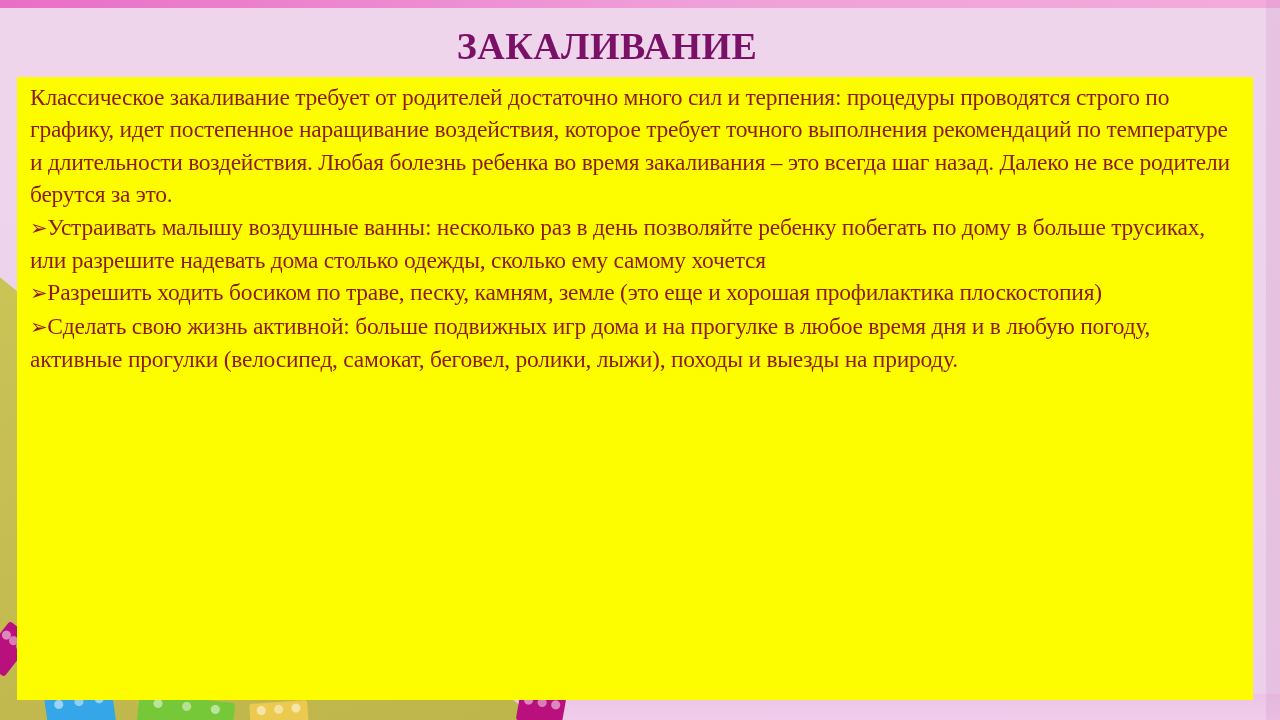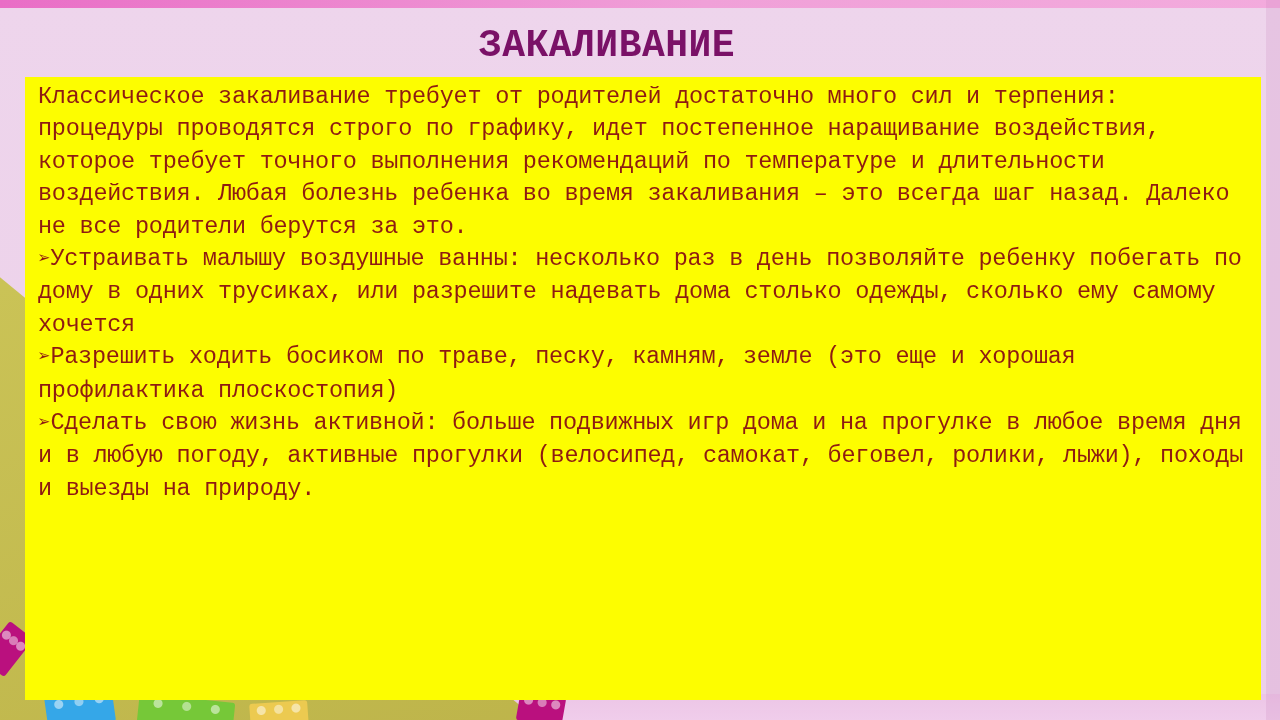--- a/index.html
+++ b/index.html
@@ -1,20 +1,20 @@
 <!DOCTYPE html>
 <html lang="ru" style="--background-pink: #eed5ec; --top-strip-left: #e96ec6; --top-strip-right: #f3abdd; --title: #7a1167; --box-fill: #fdfd00; --box-text: #8e1b12; --olive: #bdb44a; --lego-blue: #35a7e8; --lego-green: #76c838; --lego-yellow: #ecca50; --lego-magenta: #ba107e;"><head>
 <meta charset="utf-8">
 <style>
   html,body{margin:0;padding:0;background:#555;}
   .slide{
     position:relative;
     width:1280px;height:720px;
     overflow:hidden;
-    font-family:Liberation Mono, monospace;
+    font-family:Liberation Serif, serif;
     background:linear-gradient(180deg, var(--background-pink,#eed5ec) 0%, #ecd0e9 100%);
   }
   
   .bg-top-strip{
     position:absolute;left:0;top:0;width:100%;height:8px;
     background:linear-gradient(90deg,#e96ec6 0%, #f0a0d8 55%, #f3abdd 100%);
   }
   .bg-right-strip{
     position:absolute;right:0;top:0;width:14px;height:100%;
     background:rgba(205,135,190,0.22);
@@ -47,21 +47,21 @@
   .title{
     position:absolute;left:0;top:24px;width:1280px;
     transform:translateX(-33px);
     text-align:center;
     font-size:38px;font-weight:700;letter-spacing:.5px;
     color:var(--title,#7a1167);
     margin:0;
   }
   
   .textbox{
-    position:absolute;left:25px;top:77px;width:1236px;height:623px;
+    position:absolute;left:17px;top:77px;width:1236px;height:623px;
     background:var(--box-fill,#fdfd00);
     overflow:hidden;
     box-sizing:border-box;
     padding:4px 12px 0 13px;
     color:var(--box-text,#8e1b12);
     font-size:23.5px;line-height:32.4px;letter-spacing:-0.25px;
   }
   .textbox p{margin:0;}
   .arrow{font-size:21px;}
 </style>
@@ -88,18 +88,18 @@
       <div class="studs"></div>
     </div>
   <div class="brick brick-magenta-bottom">
       <div class="studs"></div>
     </div>
 
   <h1 class="title">ЗАКАЛИВАНИЕ</h1>
 
   <div class="textbox">
     <p><span>Классическое закаливание требует от родителей достаточно много сил и терпения: процедуры проводятся строго по графику, идет постепенное наращивание воздействия, которое требует точного выполнения рекомендаций по температуре и длительности воздействия. Любая болезнь ребенка во время закаливания – это всегда шаг назад. Далеко не все родители берутся за это.</span></p>
-    <p><span class="arrow">➢</span><span>Устраивать малышу воздушные ванны: несколько раз в день позволяйте ребенку побегать по дому в одних трусиках, или разрешите надевать дома столько одежды, сколько ему самому хочется</span></p>
+    <p><span class="arrow">➢</span><span>Устраивать малышу воздушные ванны: несколько раз в день позволяйте ребенку побегать по дому в больше трусиках, или разрешите надевать дома столько одежды, сколько ему самому хочется</span></p>
     <p><span class="arrow">➢</span><span>Разрешить ходить босиком по траве, песку, камням, земле (это еще и хорошая профилактика плоскостопия)</span></p>
     <p><span class="arrow">➢</span><span>Сделать свою жизнь активной: больше подвижных игр дома и на прогулке в любое время дня и в любую погоду, активные прогулки (велосипед, самокат, беговел, ролики, лыжи), походы и выезды на природу.</span></p>
   </div>
 
 </div>
 
 </body></html>

